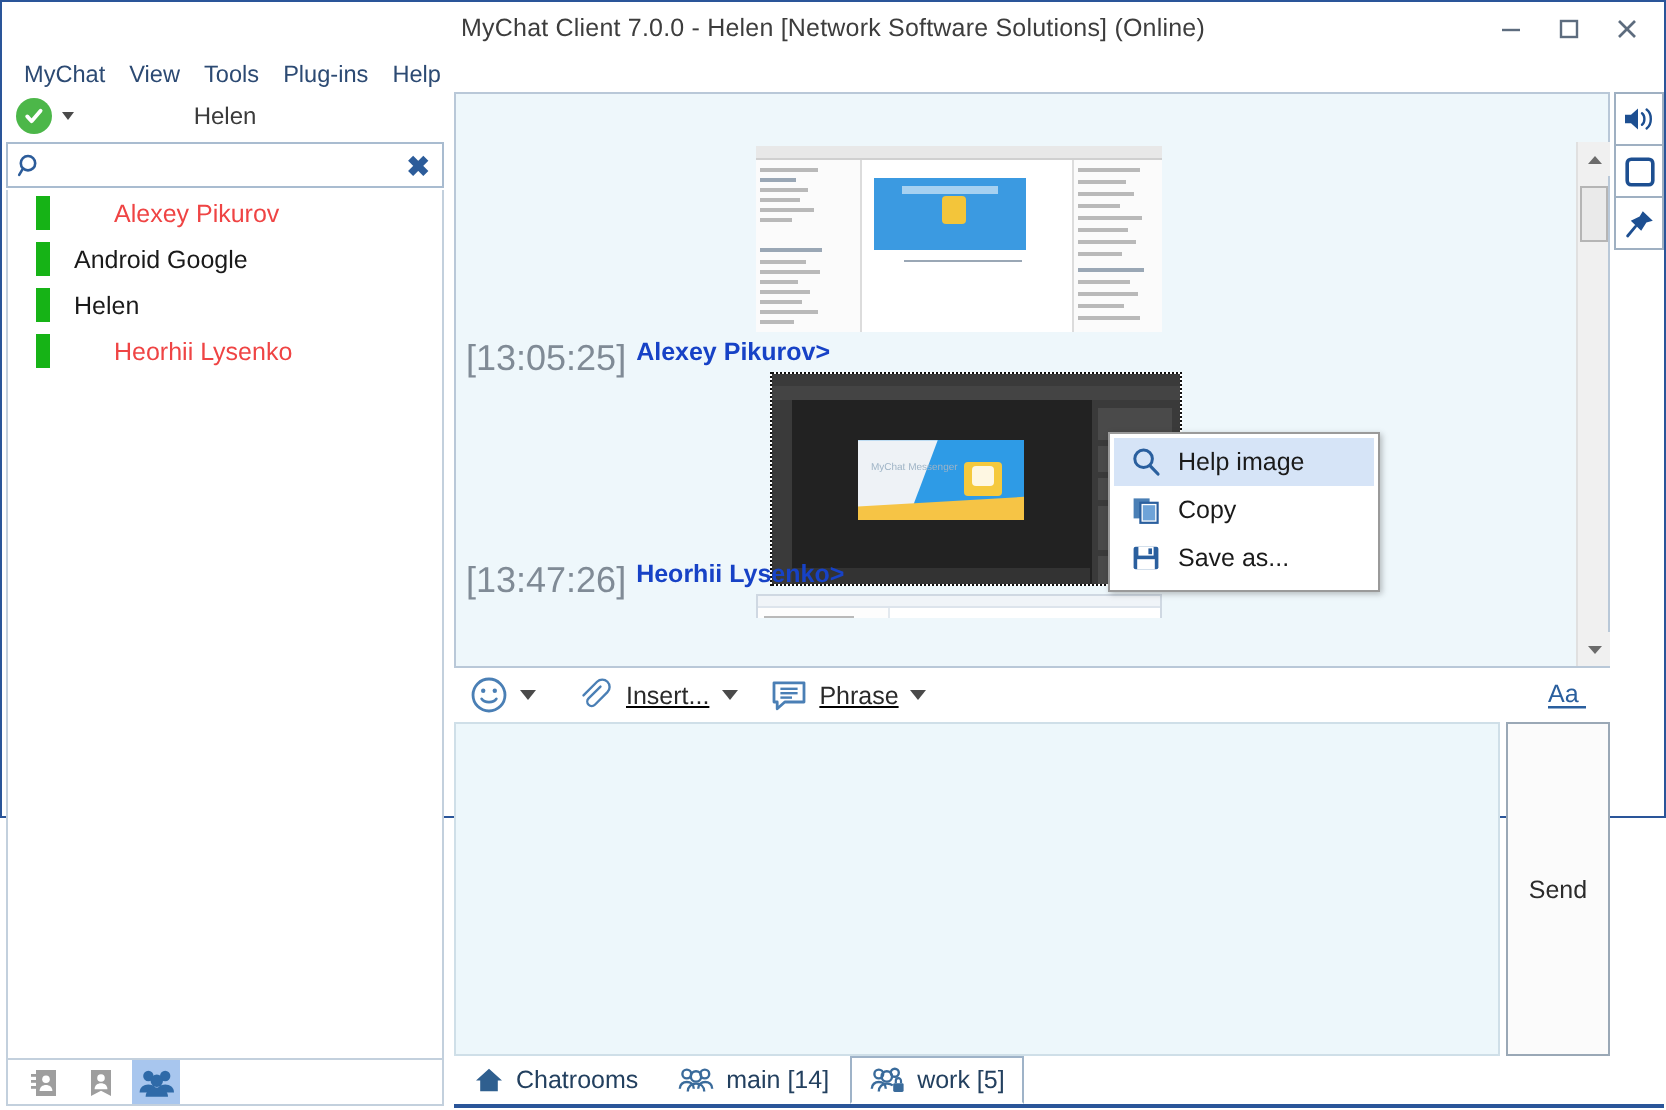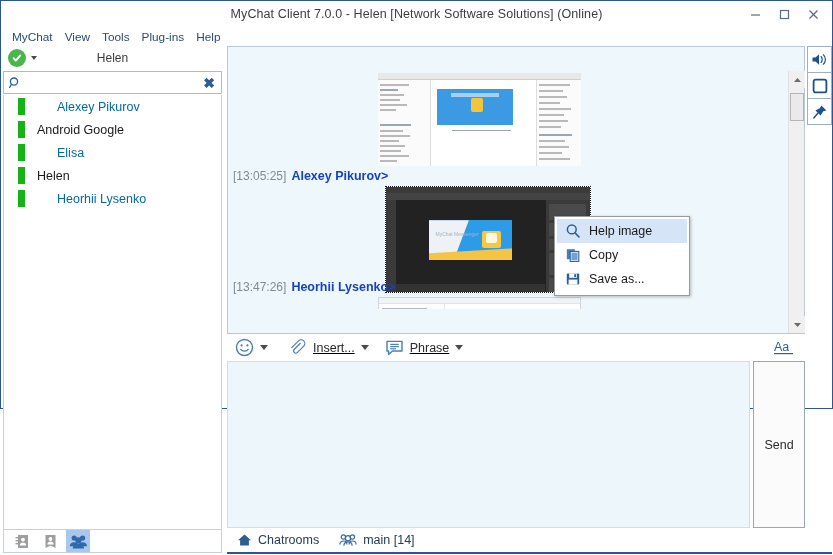--- a/index.html
+++ b/index.html
@@ -85,21 +85,21 @@
   }
   .contact {
     height: 23px; display: flex; align-items: center; position: relative;
   }
   .contact-bar {
     width: 7px; height: 17px; background: #16b316; margin-left: 14px; flex: none;
   }
   .contact-name {
     margin-left: 12px; font-size: 12.5px;
   }
-  .c-red { color: #0369a1; margin-left: 32px; }
+  .c-red { color: #ef4444; margin-left: 32px; }
   .c-black { color: #1a1a1a; }
 
   .left-toolbar {
     position: absolute; left: 2px; top: 528px; width: 219px; height: 24px;
     border: 1px solid #c3d0dd; background: #ffffff;
     display: flex; align-items: center; padding-left: 6px; gap: 4px;
   }
   .lt-btn {
     width: 24px; height: 22px; display: flex; align-items: center; justify-content: center;
   }
@@ -119,21 +119,21 @@
     position: absolute; right: 8px; width: 0; height: 0;
     border-left: 4px solid transparent; border-right: 4px solid transparent;
     border-top: 5px solid #6e7c8c;
   }
   .chat-body {
     position: relative; height: 262px; background: #eef7fb; overflow: hidden;
   }
   .msg {
     position: absolute; display: flex; align-items: flex-start;
   }
-  .msg-time { font-size: 12px; color: #808b96; white-space: nowrap; }
+  .msg-time { font-size: 18px; color: #808b96; white-space: nowrap; }
   .msg-author { font-size: 12.5px; font-weight: bold; color: #1742c6; margin-left: 5px; white-space: nowrap; }
 
   
   .chat-scroll {
     position: absolute; right: 0; top: 24px; width: 16px; height: 262px;
     background: #f0f0f0; border-left: 1px solid #e0e0e0;
   }
   .sb-arrow {
     width: 16px; height: 17px; display: flex; align-items: center; justify-content: center;
     background: #f0f0f0;
@@ -321,24 +321,20 @@
     </div>
 
     <div class="contacts">
       <div class="contact">
         <div class="contact-bar"></div>
         <div class="contact-name c-red">Alexey Pikurov</div>
       </div>
       <div class="contact">
         <div class="contact-bar"></div>
         <div class="contact-name c-black">Android Google</div>
-      </div>
-      <div class="contact">
-        <div class="contact-bar"></div>
-        <div class="contact-name c-red">Elisa</div>
       </div>
       <div class="contact">
         <div class="contact-bar"></div>
         <div class="contact-name c-black">Helen</div>
       </div>
       <div class="contact">
         <div class="contact-bar"></div>
         <div class="contact-name c-red">Heorhii Lysenko</div>
       </div>
     </div>
@@ -616,15 +612,29 @@
           <circle cx="4.4" cy="4" r="2.2" fill="none" stroke="#3a6b9b" stroke-width="1.2"></circle>
           <circle cx="13.4" cy="4" r="2.2" fill="none" stroke="#3a6b9b" stroke-width="1.2"></circle>
           <circle cx="9" cy="5.2" r="2.6" fill="none" stroke="#3a6b9b" stroke-width="1.2"></circle>
           <path d="M0.9 11.4c0-2.2 1.6-3.4 3.5-3.4s3.5 1.2 3.5 3.4" fill="none" stroke="#3a6b9b" stroke-width="1.2"></path>
           <path d="M10.1 11.4c0-2.2 1.6-3.4 3.5-3.4s3.5 1.2 3.5 3.4" fill="none" stroke="#3a6b9b" stroke-width="1.2"></path>
           <path d="M4.9 12.8c0-2.6 1.9-4 4.1-4s4.1 1.4 4.1 4" fill="none" stroke="#3a6b9b" stroke-width="1.2"></path>
         </svg>
       </span>
       <span>main [14]</span>
     </div>
+    <div class="tab active">
+      <span class="tab-ico">
+        <svg width="18" height="14" viewBox="0 0 18 14">
+          <circle cx="4.4" cy="4" r="2.2" fill="none" stroke="#3a6b9b" stroke-width="1.2"></circle>
+          <circle cx="12.4" cy="3.4" r="2" fill="none" stroke="#3a6b9b" stroke-width="1.2"></circle>
+          <circle cx="8.4" cy="5.2" r="2.6" fill="none" stroke="#3a6b9b" stroke-width="1.2"></circle>
+          <path d="M0.9 11.4c0-2.2 1.6-3.4 3.5-3.4s3.5 1.2 3.5 3.4" fill="none" stroke="#3a6b9b" stroke-width="1.2"></path>
+          <path d="M4.4 12.8c0-2.6 1.9-4 4.1-4 1.1 0 2.1.3 2.9.9" fill="none" stroke="#3a6b9b" stroke-width="1.2"></path>
+          <rect x="11.6" y="8.6" width="5.2" height="4.4" rx="0.7" fill="#3a6b9b"></rect>
+          <path d="M12.9 8.6V7.4a1.3 1.3 0 0 1 2.6 0v1.2" fill="none" stroke="#3a6b9b" stroke-width="1.1"></path>
+        </svg>
+      </span>
+      <span>work [5]</span>
+    </div>
   </div>
 
 </div>
 
 </body></html>

